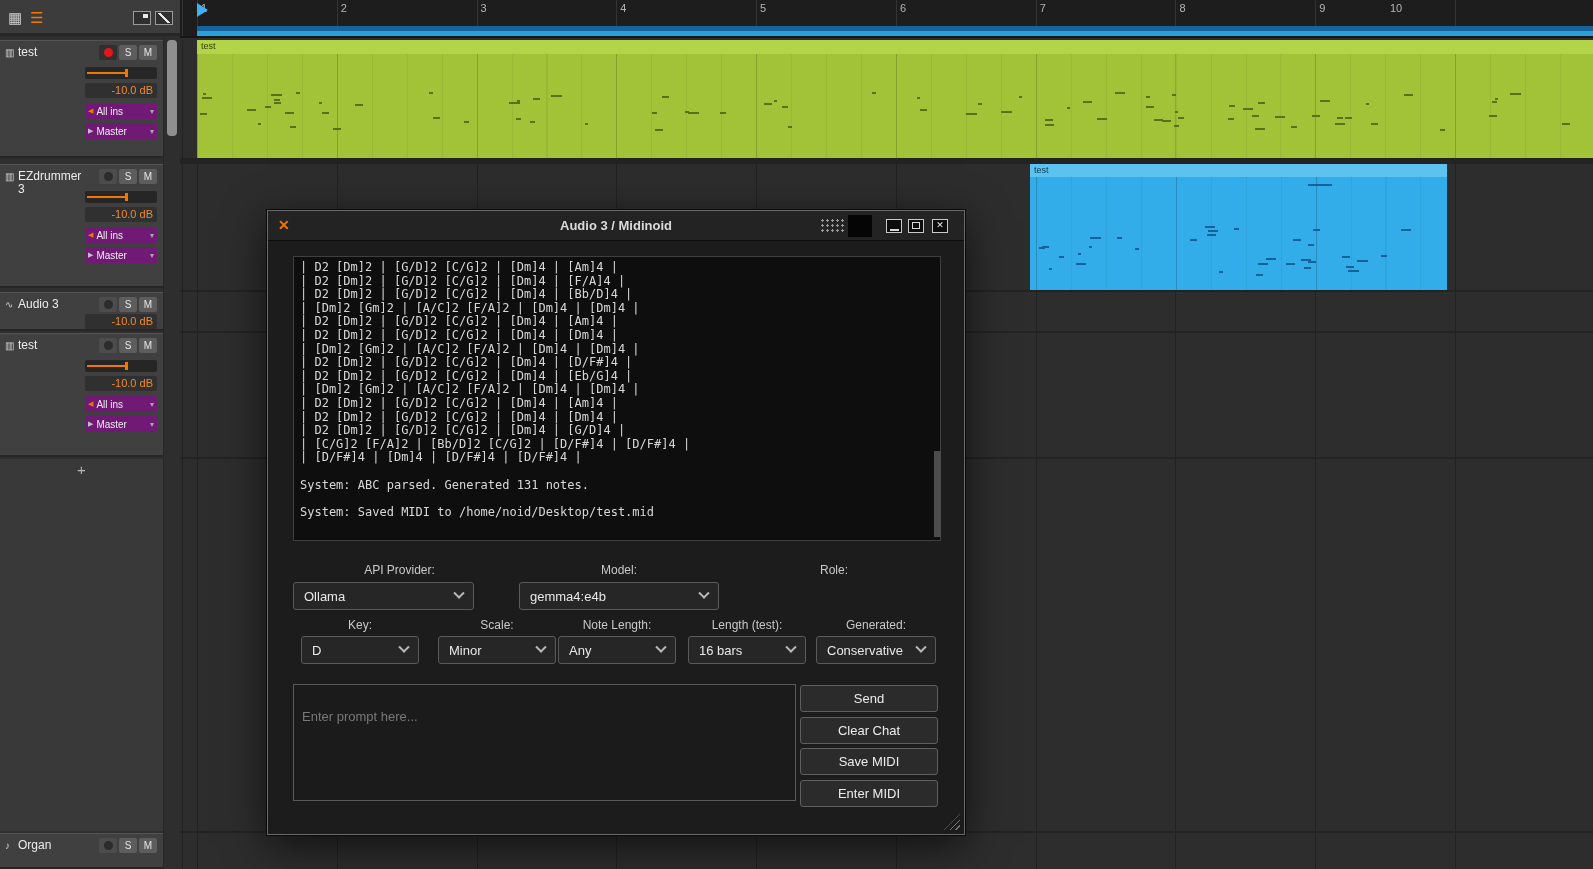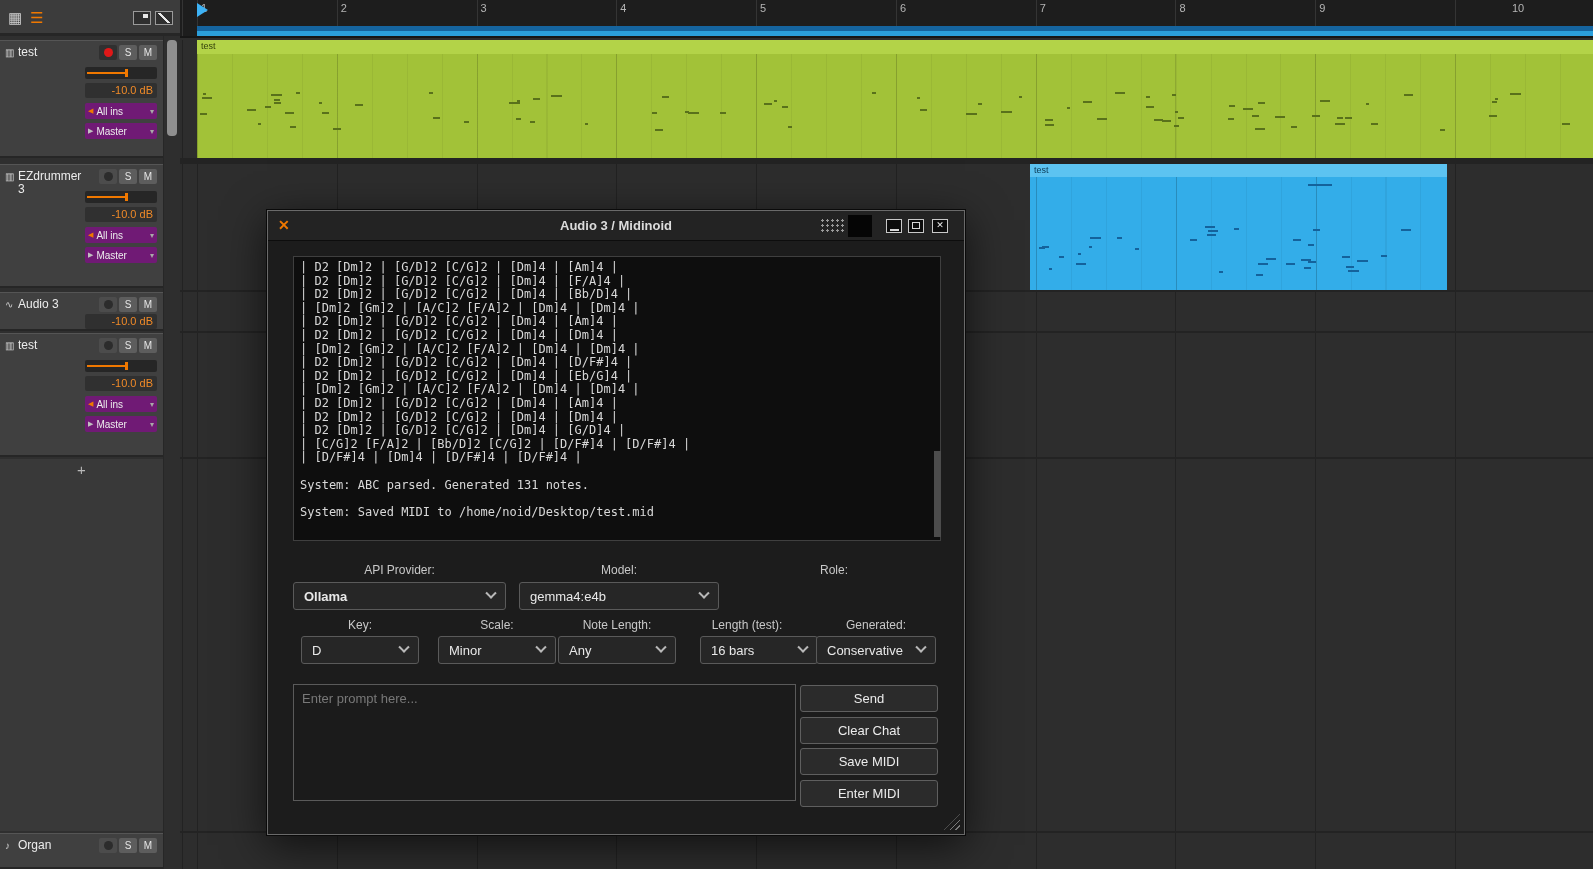--- a/index.html
+++ b/index.html
@@ -77,21 +77,21 @@
   #btn-max .sq { display:block; margin:2px auto 0; width:8px; height:7px; border:1px solid #d8d8d8; }
   #btn-min .bar { display:block; margin:9px auto 0; width:9px; height:2px; background:#d8d8d8; }
 
   #chat-log { position:absolute; left:25px; top:45px; width:648px; height:285px; background:#0e0e0e; border:1px solid #3f3f3f; color:#d8d8d8; font-family:"DejaVu Sans Mono", monospace; font-size:12px; line-height:13.6px; white-space:pre; overflow:hidden; padding:4px 6px; }
   #chat-scroll-thumb { position:absolute; left:666px; top:240px; width:7px; height:86px; background:#4c4c4c; }
 
   .fld-label { position:absolute; color:#c8c8c8; font-size:12px; text-align:center; }
   .sel { position:absolute; height:28px; background:#262626; border:1px solid #5a5a5a; border-radius:3px; color:#e8e8e8; font-size:13px; display:flex; align-items:center; padding:0 10px; }
   .sel .chev { margin-left:auto; width:8px; height:8px; border-right:2px solid #b8b8b8; border-bottom:2px solid #b8b8b8; transform:rotate(45deg) translate(-2px,-2px); }
 
-  #prompt-box { position:absolute; left:25px; top:473px; width:503px; height:117px; background:#1b1b1b; border:1px solid #5a5a5a; color:#dddddd; font-family:"Liberation Sans",sans-serif; font-size:13px; padding:6px 8px; resize:none; outline:none; }
+  #prompt-box { position:absolute; left:25px; top:473px; width:503px; height:117px; background:#1b1b1b; border:1px solid #5a5a5a; color:#dddddd; font-family:"Liberation Sans",sans-serif; font-size:13px; padding:24px 8px; resize:none; outline:none; }
   #prompt-box::placeholder { color:#787878; }
   .dlg-btn { position:absolute; left:532px; width:138px; height:27px; background:#2b2b2b; border:1px solid #5f5f5f; border-radius:3px; color:#ececec; font-size:13px; font-family:"Liberation Sans",sans-serif; }
   #resize-grip { position:absolute; right:4px; bottom:4px; width:16px; height:16px; background:repeating-linear-gradient(135deg, transparent 0 3px, #7a7a7a 3px 4px); clip-path:polygon(100% 0, 100% 100%, 0 100%); }
 </style>
 </head>
 <body>
 
 <div id="app">
 
   <div id="arranger">
@@ -233,21 +233,21 @@
       <div id="ruler-bars">
           <span class="bar-num" style="left: 21px;">1</span>
           <span class="bar-num" style="left: 160.78px;">2</span>
           <span class="bar-num" style="left: 300.56px;">3</span>
           <span class="bar-num" style="left: 440.34px;">4</span>
           <span class="bar-num" style="left: 580.12px;">5</span>
           <span class="bar-num" style="left: 719.9px;">6</span>
           <span class="bar-num" style="left: 859.68px;">7</span>
           <span class="bar-num" style="left: 999.46px;">8</span>
           <span class="bar-num" style="left: 1139.24px;">9</span>
-          <span class="bar-num" style="left: 1332px;">10</span>
+          <span class="bar-num" style="left: 1210px;">10</span>
         </div>
       <div id="loop-strip"></div>
       <div id="play-marker"></div>
     </div>
   </div>
 
   <div id="track-panel">
 
     <div class="track" style="top:40px;height:118px;">
       <span class="ticon">▥</span>
@@ -406,21 +406,21 @@
 
 System: ABC parsed. Generated 131 notes.
 
 System: Saved MIDI to /home/noid/Desktop/test.mid</div>
     <div id="chat-scroll-thumb"></div>
 
     <div class="fld-label" style="left:25px;top:352px;width:213px;">API Provider:</div>
     <div class="fld-label" style="left:251px;top:352px;width:200px;">Model:</div>
     <div class="fld-label" style="left:466px;top:352px;width:200px;">Role:</div>
 
-    <div class="sel" style="left:25px;top:371px;width:213px;font-weight:bold;">
+    <div class="sel" style="left:25px;top:371px;width:181px;">
       <span>Ollama</span>
         <span class="chev"></span>
     </div>
     <div class="sel" style="left:251px;top:371px;width:200px;">
       <span>gemma4:e4b</span>
         <span class="chev"></span>
     </div>
 
     <div class="fld-label" style="left:33px;top:407px;width:118px;">Key:</div>
     <div class="fld-label" style="left:170px;top:407px;width:118px;">Scale:</div>
@@ -433,21 +433,21 @@
         <span class="chev"></span>
     </div>
     <div class="sel" style="left:170px;top:425px;width:118px;">
       <span>Minor</span>
         <span class="chev"></span>
     </div>
     <div class="sel" style="left:290px;top:425px;width:118px;">
       <span>Any</span>
         <span class="chev"></span>
     </div>
-    <div class="sel" style="left:420px;top:425px;width:118px;margin-left:12px;">
+    <div class="sel" style="left:420px;top:425px;width:118px;">
       <span>16 bars</span>
         <span class="chev"></span>
     </div>
     <div class="sel" style="left:548px;top:425px;width:120px;">
       <span>Conservative</span>
         <span class="chev"></span>
     </div>
 
     <textarea id="prompt-box" placeholder="Enter prompt here..." style=""></textarea>
     <button class="dlg-btn" style="top:474px;">Send</button>

